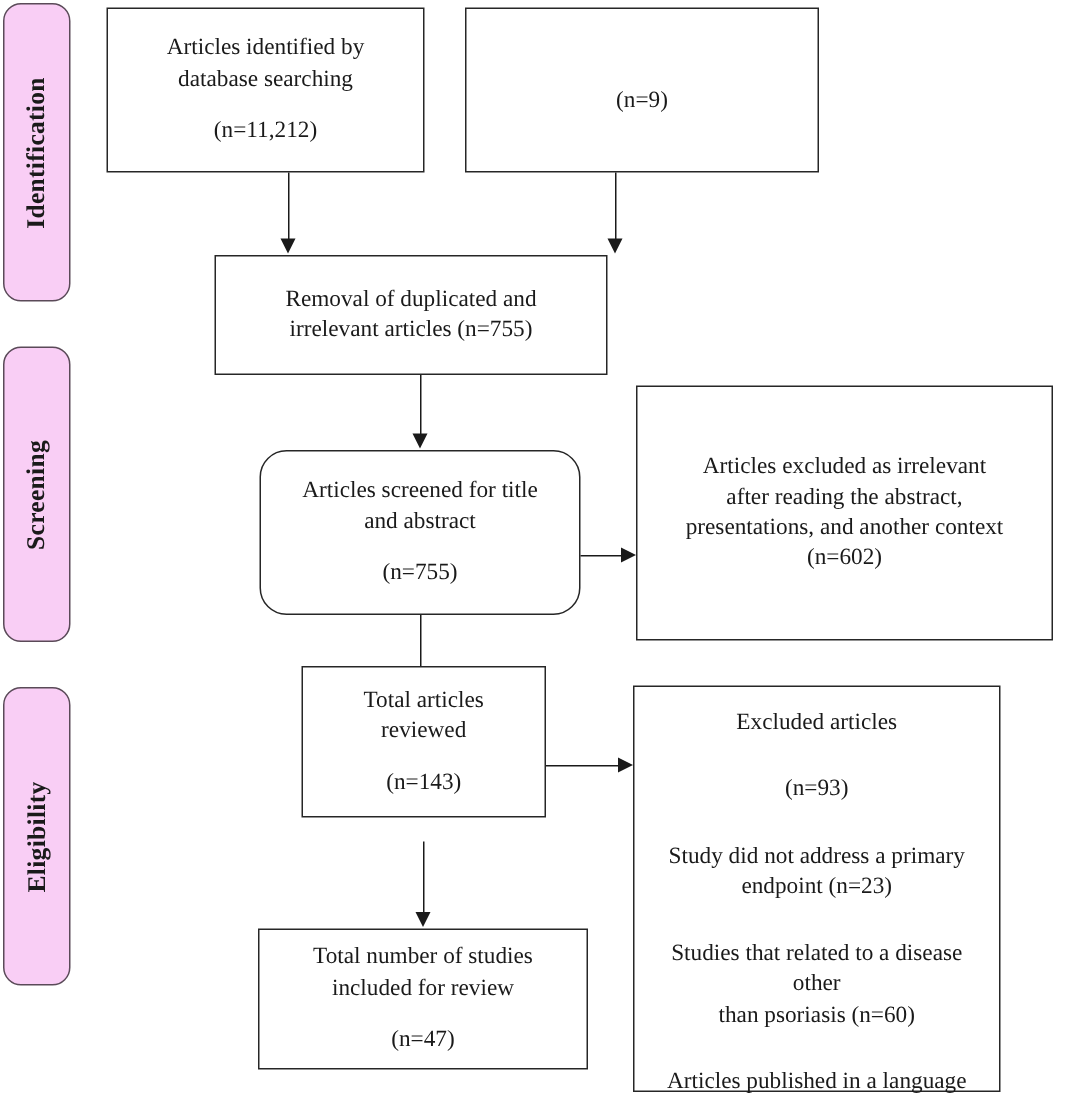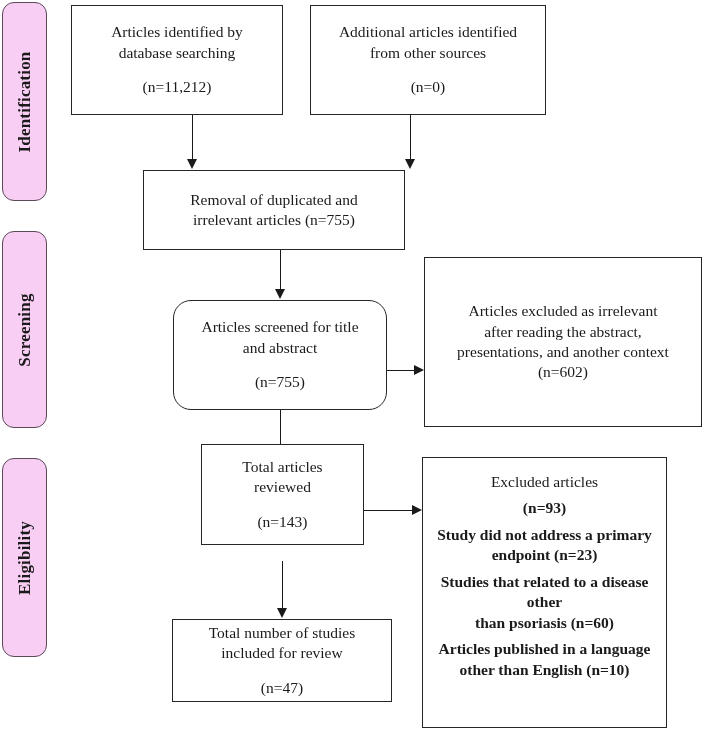--- a/index.html
+++ b/index.html
@@ -53,21 +53,21 @@
     padding: 4px 8px;
   }
   .flow-box .line {
     display: block;
     font-size: 15.5px;
     line-height: 1.32;
     white-space: pre-line;
     color: #1a1a1a;
   }
   .flow-box .line.gap-top { margin-top: 14px; }
-  .flow-box .line.gap-sm  { margin-top: 6px; font-weight: bold; }
+  .flow-box .line.gap-sm  { margin-top: 24px; }
 
   
   .conn-v {
     position: absolute;
     width: 0;
     border-left: 1.9px solid #1a1a1a;
   }
   .conn-h {
     position: absolute;
     height: 0;
@@ -105,23 +105,21 @@
     <span class="stage-label">Eligibility</span>
   </div>
 
   <div class="flow-box" style="left:71px; top:5px; width:212px; height:110px;">
     <span class="line">Articles identified by
 database searching</span>
     <span class="line gap-top">(n=11,212)</span>
   </div>
 
   <div class="flow-box" style="left:310px; top:5px; width:236px; height:110px;">
-    <span class="line">Additional articles identified
-from other sources</span>
-    <span class="line gap-top">(n=0)</span>
+    <span class="line gap-top">(n=9)</span>
   </div>
 
   <div class="conn-v" style="left:192px; top:115px; height:45px;"></div>
   <div class="arrow-down" style="left:187px; top:159px;"></div>
 
   <div class="conn-v" style="left:410px; top:115px; height:45px;"></div>
   <div class="arrow-down" style="left:405px; top:159px;"></div>
 
   <div class="flow-box" style="left:143px; top:170px; width:262px; height:80px;">
     <span class="line">Removal of duplicated and
@@ -166,19 +164,19 @@
     <span class="line gap-sm">Articles published in a language
 other than English (n=10)</span>
   </div>
 
   <div class="conn-h" style="left:364px; top:510px; width:49px;"></div>
   <div class="arrow-right" style="left:412px; top:505px;"></div>
 
   <div class="conn-v" style="left:282px; top:561px; height:48px;"></div>
   <div class="arrow-down" style="left:277px; top:608px;"></div>
 
-  <div class="flow-box" style="left:172px; top:619px; width:220px; height:83px;">
+  <div class="flow-box" style="left:172px; top:619px; width:220px; height:94px;">
     <span class="line">Total number of studies
 included for review</span>
     <span class="line gap-top">(n=47)</span>
   </div>
 
 </div>
 
 </body></html>

